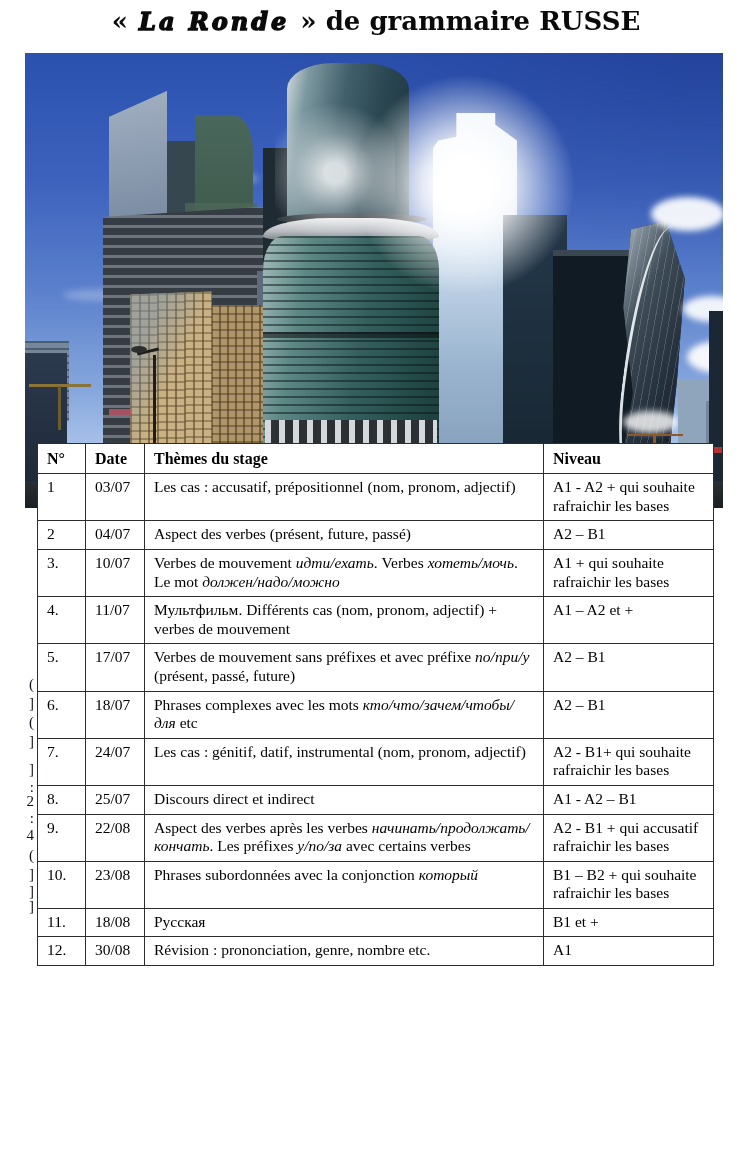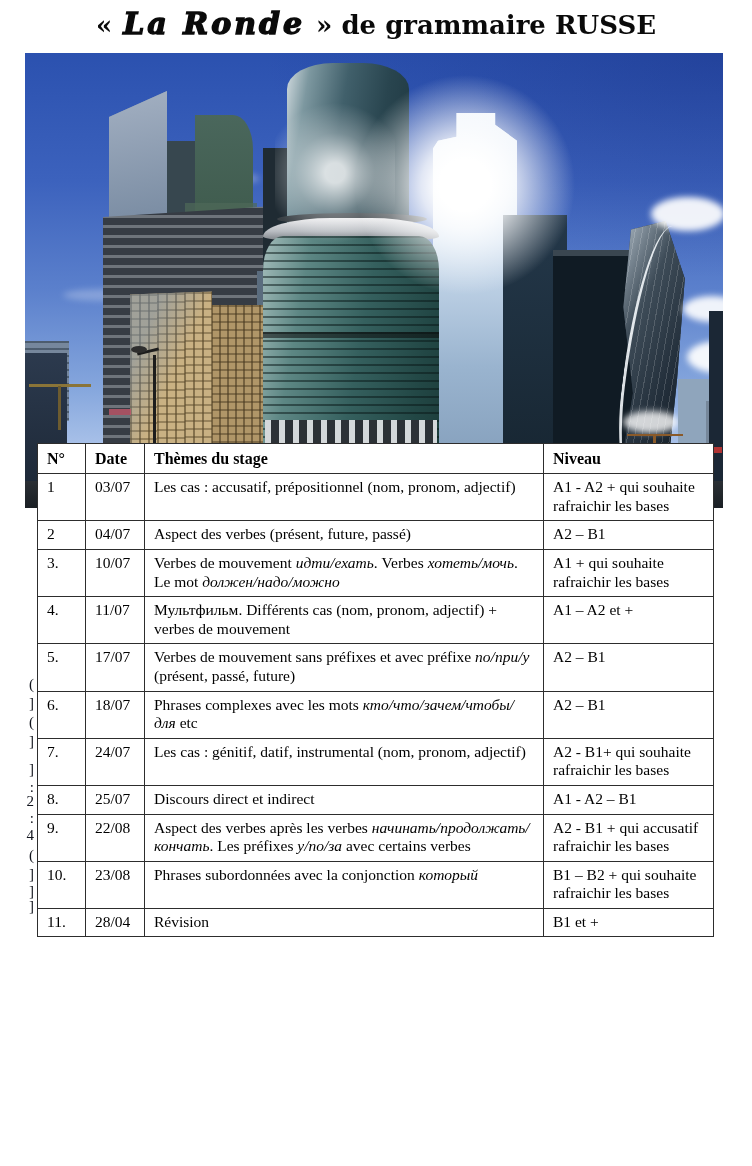--- a/index.html
+++ b/index.html
@@ -3,21 +3,21 @@
 <meta charset="utf-8">
 <style>
   html,body{margin:0;padding:0;background:#ffffff;}
   body{width:752px;height:1166px;position:relative;overflow:hidden;
        font-family:"Liberation Serif",serif;color:#000;}
 
   
   .title{position:absolute;left:0;top:6px;width:752px;text-align:center;
          font-family:"DejaVu Serif",serif;font-weight:bold;font-size:26px;
          color:#0a0a0a;white-space:nowrap;}
-  .title .ronde{font-style:italic;font-size:30px;letter-spacing:3px;
+  .title .ronde{font-style:italic;font-size:24px;letter-spacing:3px;
                 -webkit-text-stroke:1.4px #0a0a0a;padding:0 2px;}
 
   
   .photo{position:absolute;left:25px;top:53px;width:698px;height:455px;
          overflow:hidden;background:#3a60bd;}
   .b{position:absolute;}
   .sky{inset:0;background:linear-gradient(180deg,#2b51af 0%,#3c62bd 28%,
         #5b80cc 52%,#86a7dd 74%,#b3c9ec 90%,#cfdef5 100%);}
   .skyshade{inset:0;background:radial-gradient(120% 90% at 100% 0%,
         rgba(20,40,120,.35) 0%,rgba(20,40,120,0) 55%);}
@@ -242,18 +242,24 @@
         <td>A2 - B1 + qui accusatif rafraichir les bases</td>
       </tr>
       <tr>
         <td>10.</td>
         <td>23/08</td>
         <td><span>Phrases subordonnées avec la conjonction </span><em>который</em></td>
         <td>B1 – B2 + qui souhaite rafraichir les bases</td>
       </tr>
       <tr>
         <td>11.</td>
-        <td>28/04</td>
-        <td><span>Révision</span></td>
+        <td>18/08</td>
+        <td><span>Русская</span></td>
         <td>B1 et +</td>
+      </tr>
+      <tr>
+        <td>12.</td>
+        <td>30/08</td>
+        <td><span>Révision : prononciation, genre, nombre etc.</span></td>
+        <td>A1</td>
       </tr>
     </tbody>
 </table>
 
 </body></html>

